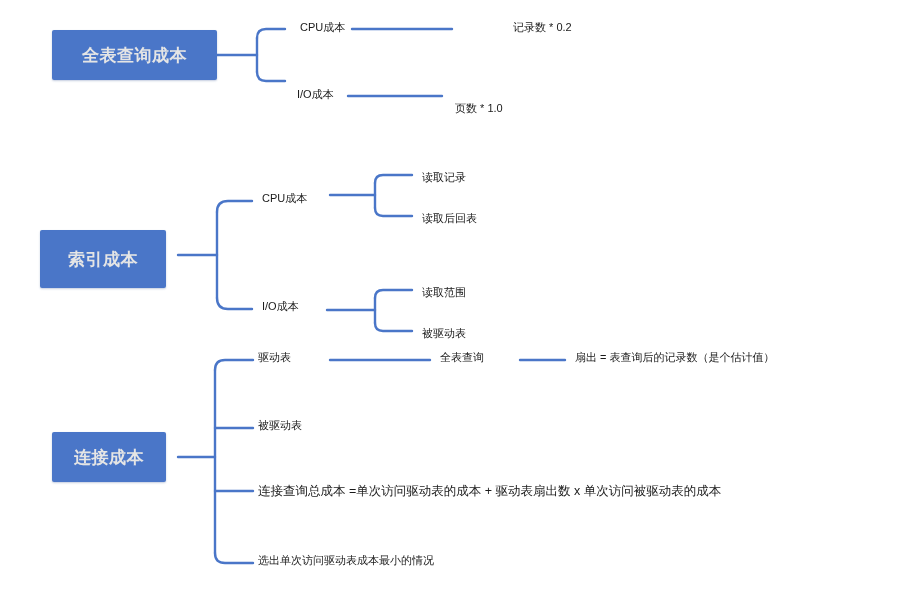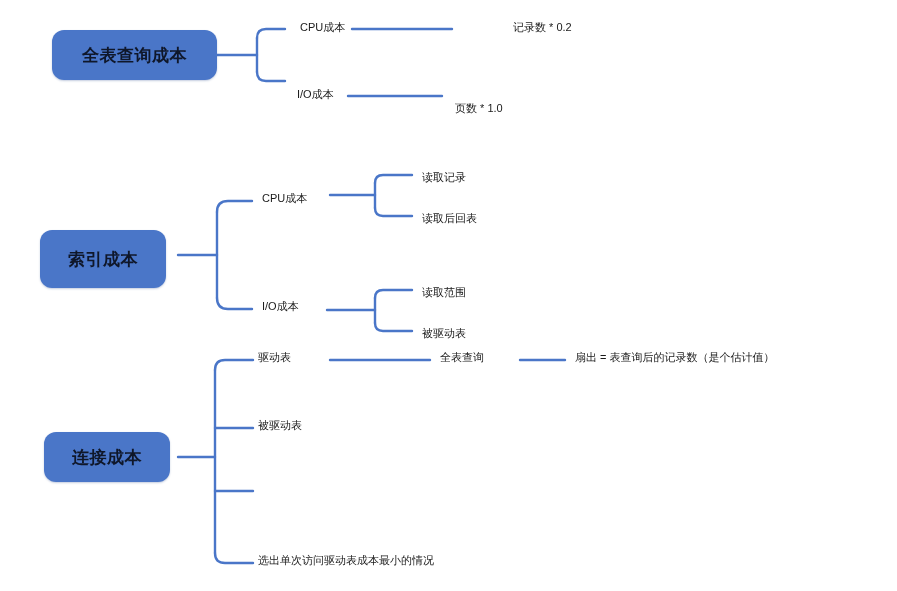--- a/index.html
+++ b/index.html
@@ -19,26 +19,26 @@
     position: absolute;
     left: 0;
     top: 0;
     width: 897px;
     height: 591px;
     pointer-events: none;
   }
   .root-node {
     position: absolute;
     background: #4a76c8;
-    border-radius: 12px;
+    border-radius: 2px;
     box-shadow: 0 1px 2px rgba(60,90,150,0.30);
     display: flex;
     align-items: center;
     justify-content: center;
-    color: #0f172a;
+    color: #e5e5e5;
     font-size: 17px;
     font-weight: bold;
     letter-spacing: 0.5px;
     white-space: nowrap;
   }
   .leaf {
     position: absolute;
     color: #1a1a1a;
     font-size: 11px;
     white-space: nowrap;
@@ -92,21 +92,21 @@
   </svg>
 
   <div class="root-node" style="left:52px; top:30px; width:165px; height:50px;">
     <span>全表查询成本</span>
   </div>
 
   <div class="root-node" style="left:40px; top:230px; width:126px; height:58px;">
     <span>索引成本</span>
   </div>
 
-  <div class="root-node" style="left:44px; top:432px; width:126px; height:50px;">
+  <div class="root-node" style="left:52px; top:432px; width:114px; height:50px;">
     <span>连接成本</span>
   </div>
 
   <div class="leaf" style="left:300px; top:22px;">CPU成本</div>
 
   <div class="leaf" style="left:465px; top:22px;margin-left:48px;">记录数 * 0.2</div>
 
   <div class="leaf" style="left:297px; top:89px;">I/O成本</div>
 
   <div class="leaf" style="left:455px; top:89px;margin-top:14px;">页数 * 1.0</div>
@@ -124,16 +124,17 @@
   <div class="leaf" style="left:422px; top:328px;">被驱动表</div>
 
   <div class="leaf" style="left:258px; top:352px;">驱动表</div>
 
   <div class="leaf" style="left:440px; top:352px;">全表查询</div>
 
   <div class="leaf" style="left:575px; top:352px;">扇出 = 表查询后的记录数（是个估计值）</div>
 
   <div class="leaf" style="left:258px; top:420px;">被驱动表</div>
 
+  <div class="leaf small" style="left:258px; top:485px;">连接查询总成本 =单次访问驱动表的成本 + 驱动表扇出数 x 单次访问被驱动表的成本</div>
 
   <div class="leaf" style="left:258px; top:555px;">选出单次访问驱动表成本最小的情况</div>
 
 </div>
 
 </body></html>

